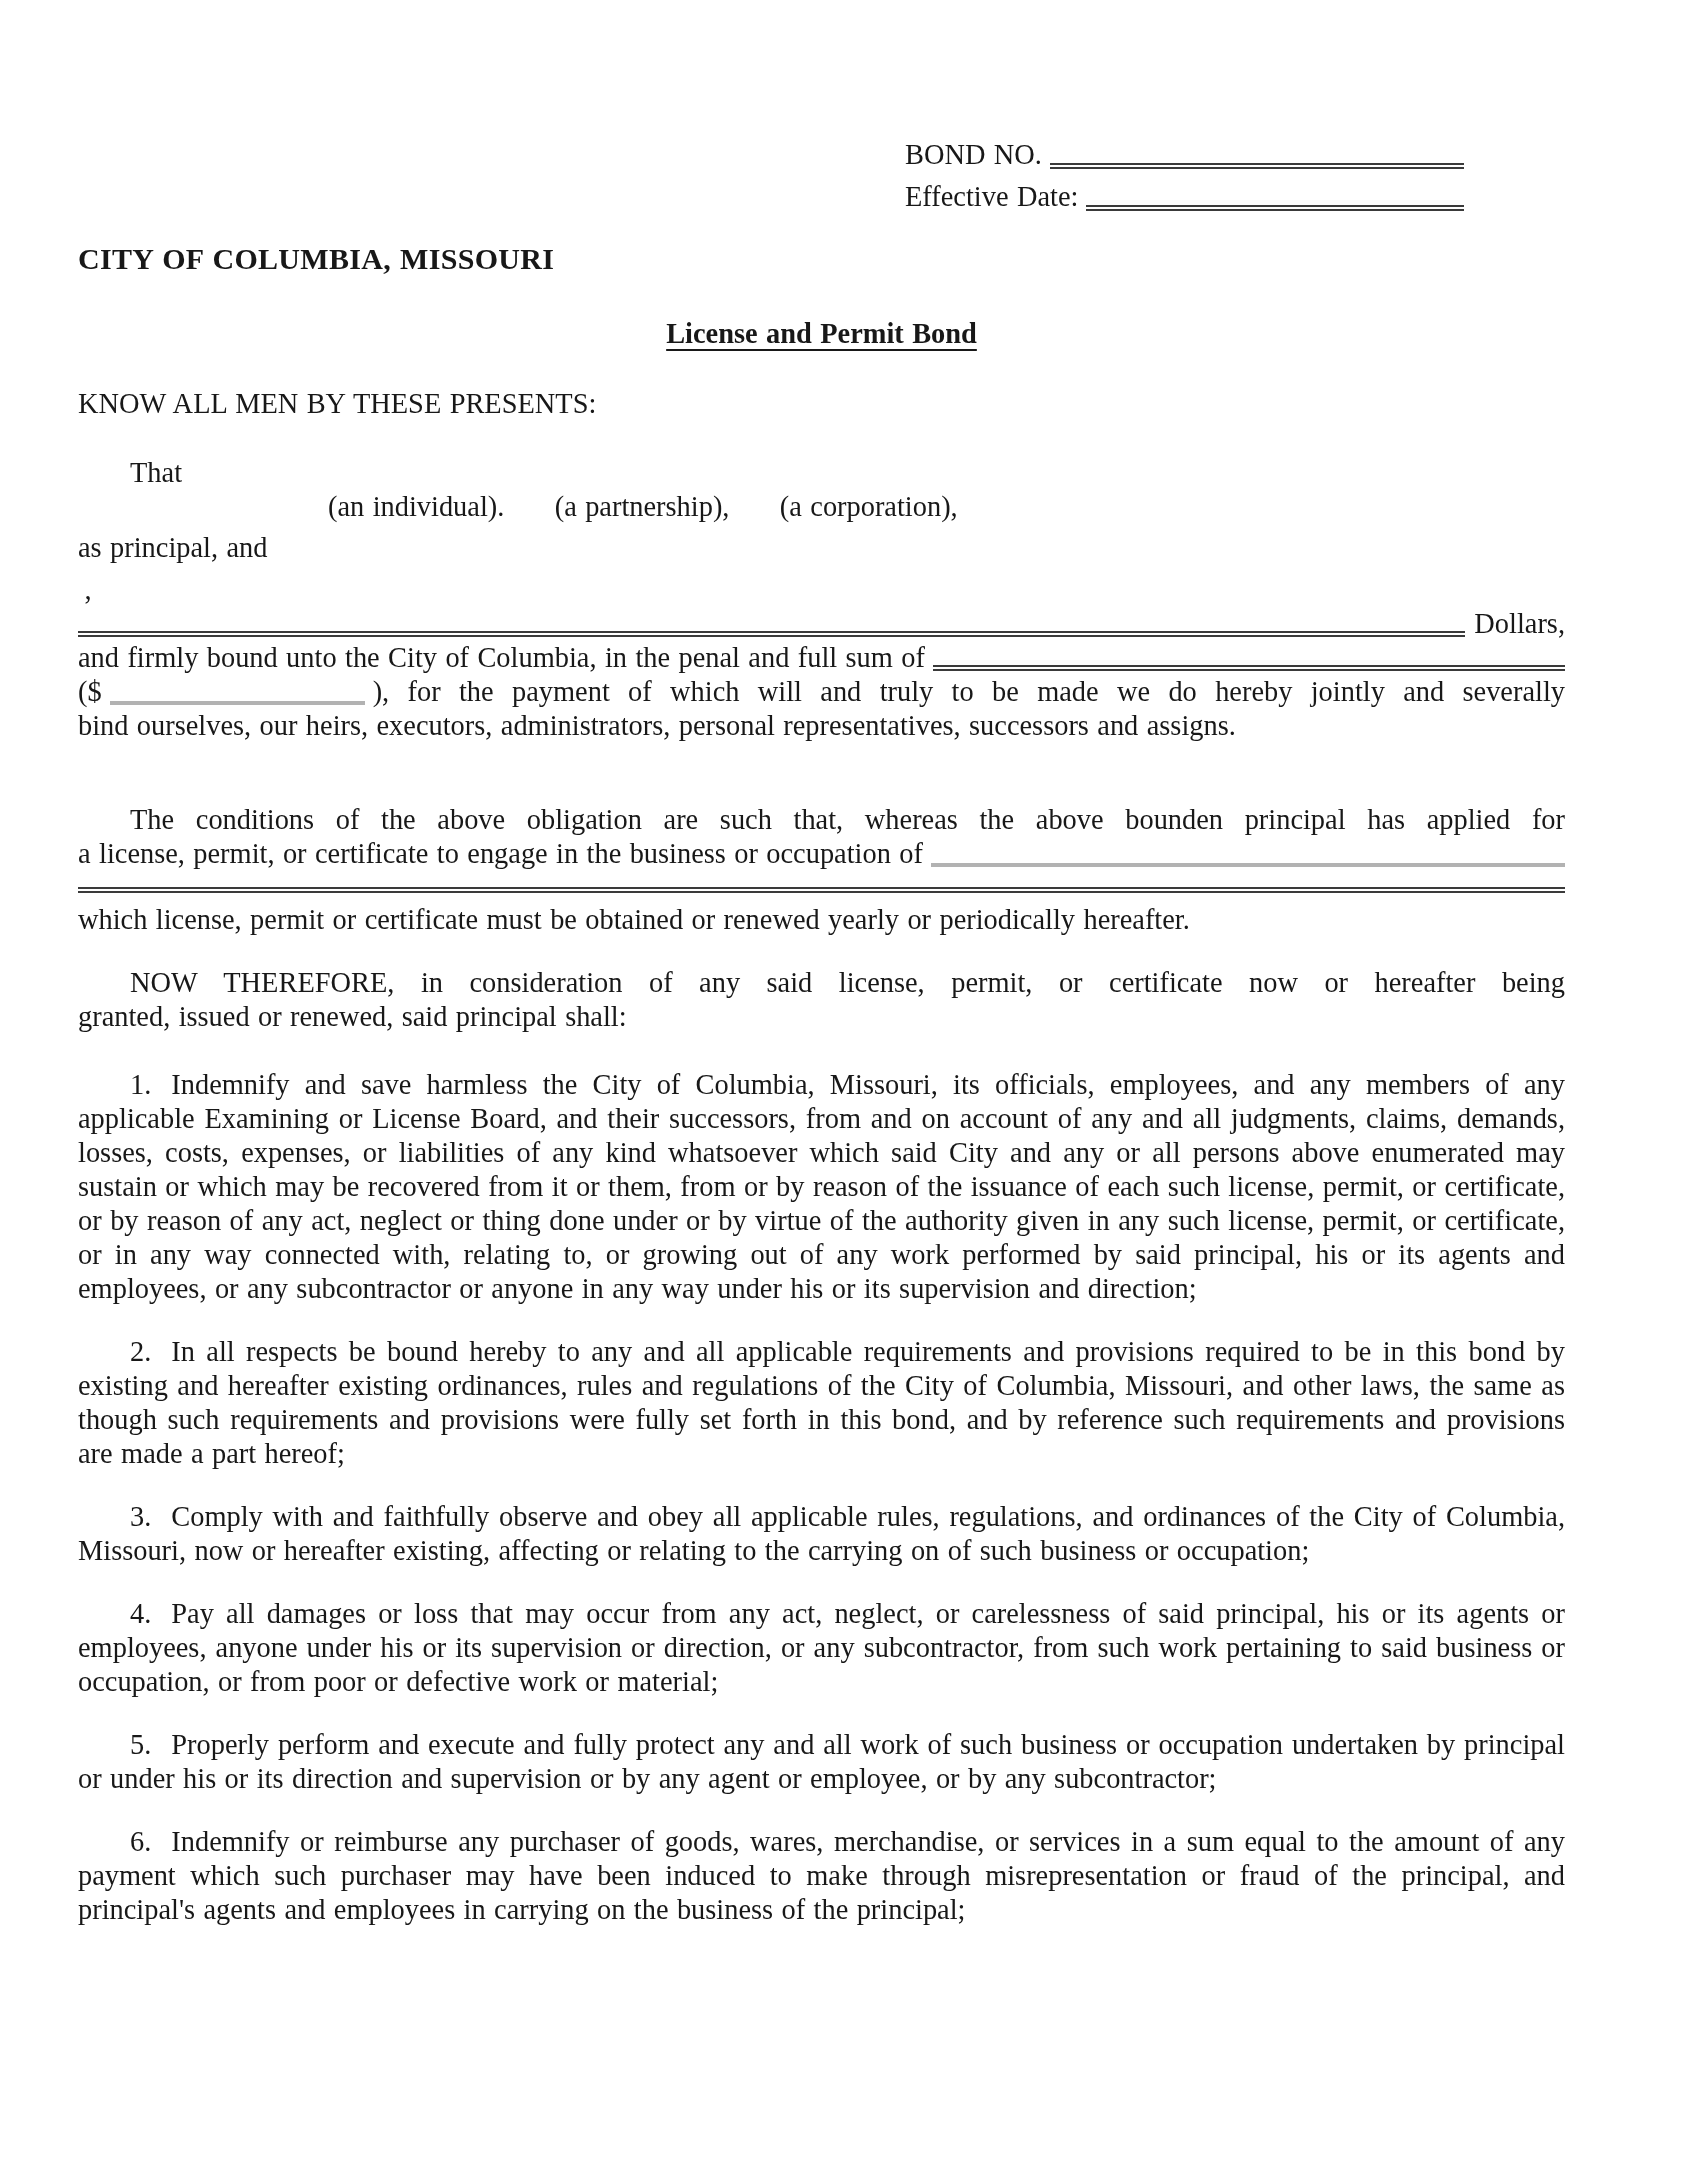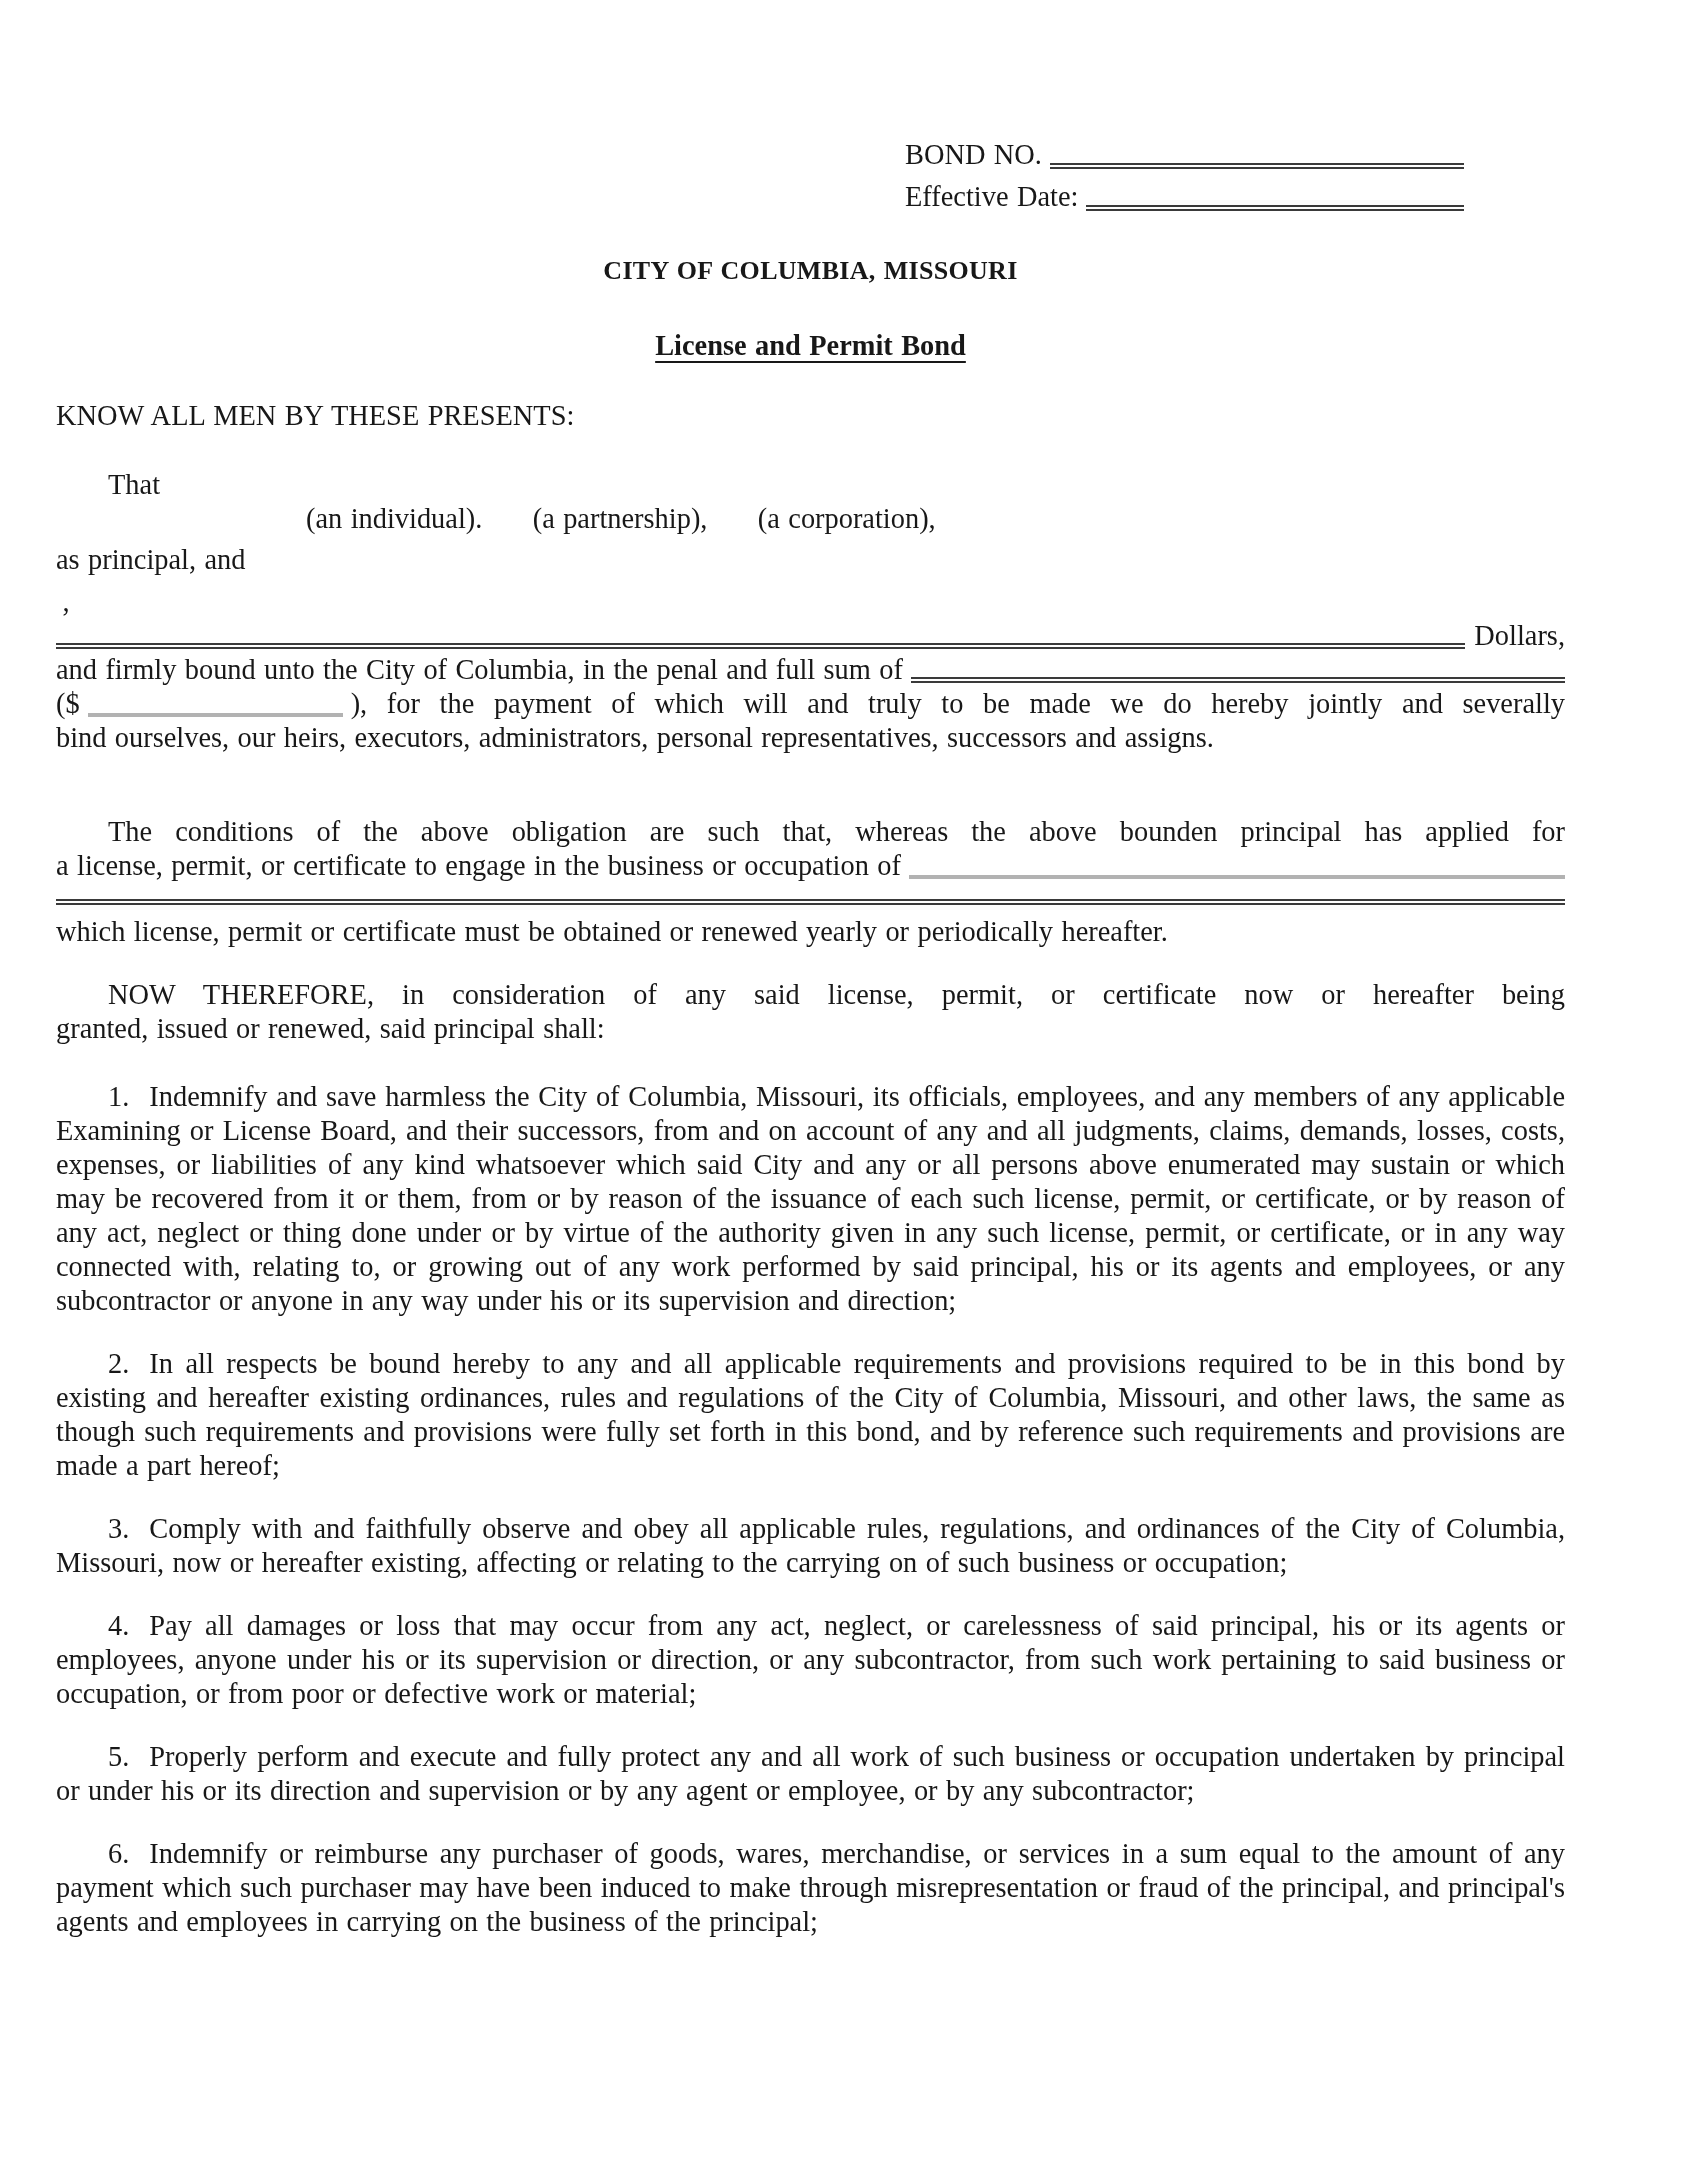--- a/index.html
+++ b/index.html
@@ -14,21 +14,21 @@
     font-family: "Liberation Serif", "DejaVu Serif", serif;
     font-size: 28.4px;
     line-height: 34px;
     color: #181818;
     word-spacing: 1.3px;
   }
   .page {
     box-sizing: border-box;
     width: 1687px;
     height: 2183px;
-    padding: 134px 122px 0 56px;
+    padding: 134px 122px 0 78px;
   }
   p, h1, h2 { margin: 0; padding: 0; }
 
   
   .blank { display: inline-block; height: 0; }
   .blank.dark { border-bottom: 6px double #3a3a3a; }
   .blank.gray { border-bottom: 4px solid #b2b2b2; }
   .grow { flex: 1 1 auto; }
 
   
@@ -47,25 +47,24 @@
     width: 559px;
     margin-left: auto;
     margin-right: 101px;
   }
   .bh-row { display: flex; line-height: 42px; }
   .bh-row .lbl { white-space: pre; }
   .bh-row .blank { flex: 1 1 auto; align-self: flex-end; margin-bottom: 6.6px; margin-left: 8px; }
 
   
   h1.doc-title {
-    margin-top: 36px;
-    font-size: 26px;
+    margin-top: 24px;
+    font-size: 30px;
     line-height: 34px;
     font-weight: bold;
-    text-align: center;
     letter-spacing: 0.3px;
   }
   h2.doc-subtitle {
     margin-top: 41px;
     font-size: 28.4px;
     line-height: 34px;
     font-weight: bold;
     text-align: center;
     text-decoration: underline;
     text-decoration-thickness: 2px;

